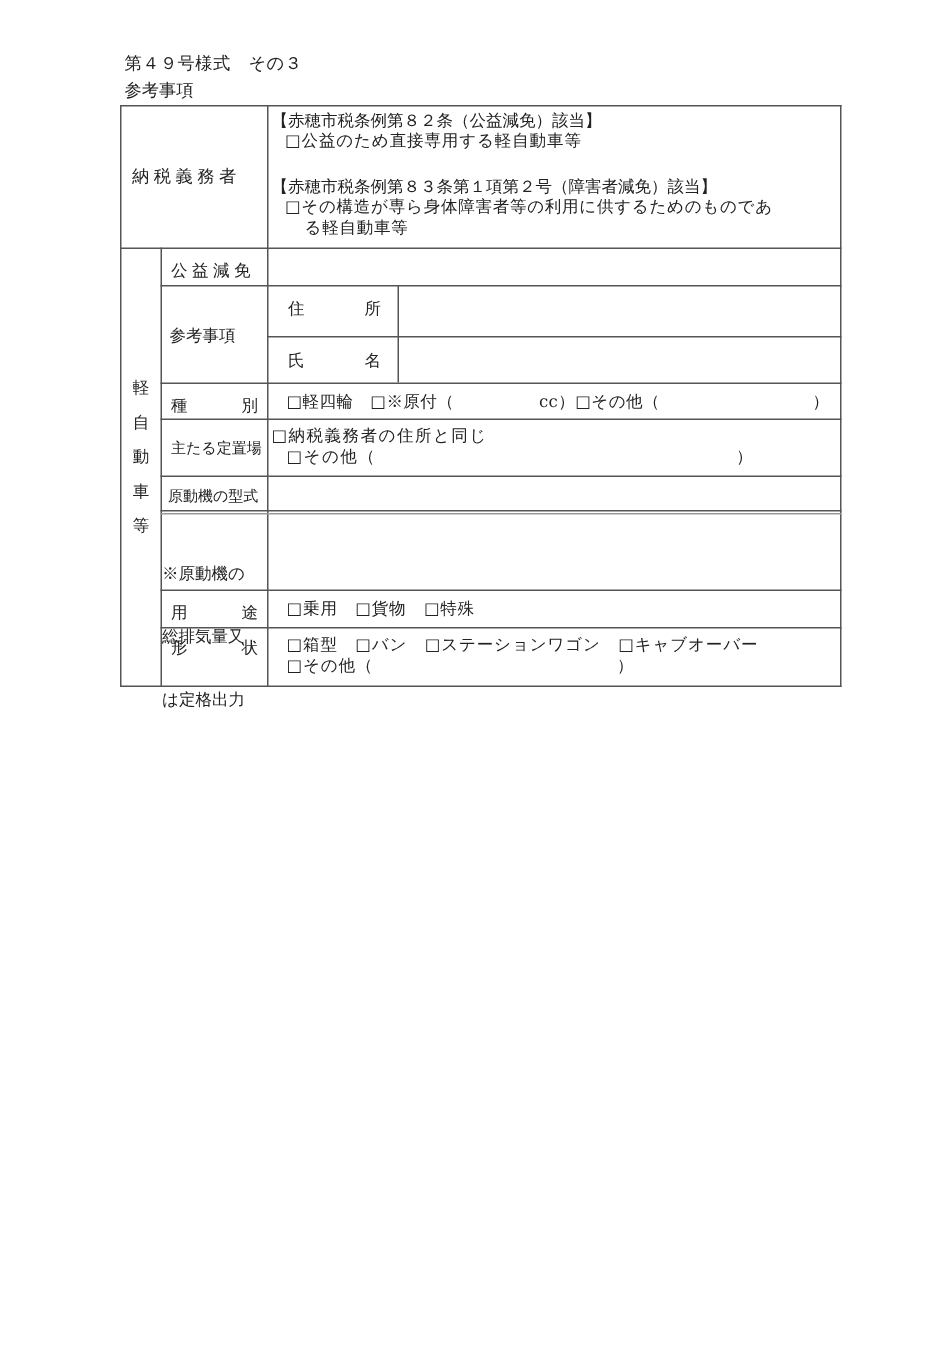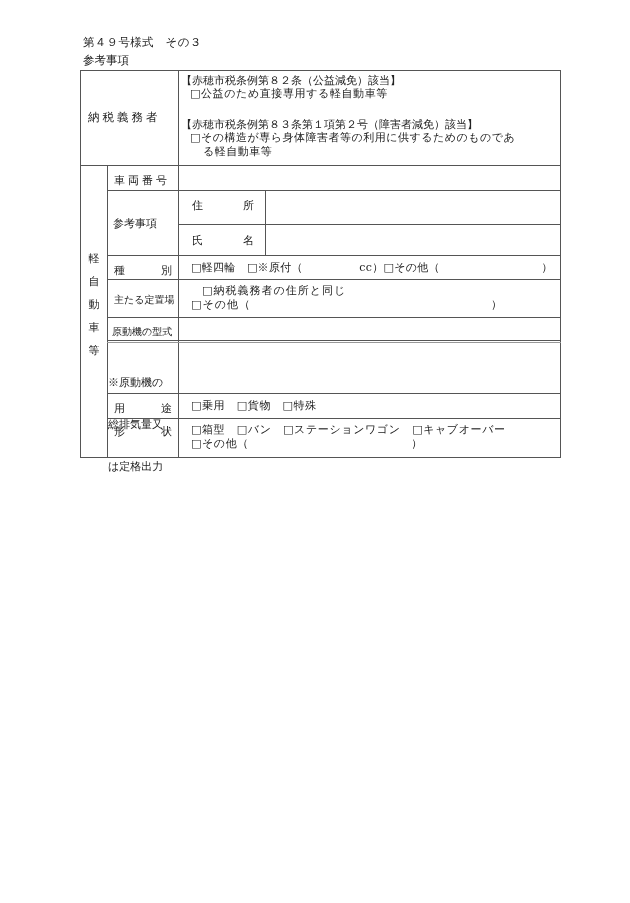--- a/index.html
+++ b/index.html
@@ -58,21 +58,21 @@
   <div class="cell-text" style="left:203px; top:145px; letter-spacing:0.5px;">る軽自動車等</div>
 
   <div class="abs" style="left:86px; top:247px; width:16px; font-size:11px; line-height:23px; text-align:center;">
     <div>軽</div>
     <div>自</div>
     <div>動</div>
     <div>車</div>
     <div>等</div>
   </div>
 
-  <div class="cell-text" style="left:114px; top:174px; letter-spacing:3px;">車両番号</div>
+  <div class="cell-text" style="left:114px; top:174px; letter-spacing:3px;">公益減免</div>
   <div class="abs" style="left:180px; top:167px; width:378px; height:22px;"></div>
 
   <div class="cell-text" style="left:113px; top:217px;">参考事項</div>
   <div class="cell-text spread" style="left:192px; top:199px; width:62px;">
     <span>住</span>
     <span>所</span>
   </div>
   <div class="abs" style="left:267px; top:192px; width:291px; height:31px;"></div>
   <div class="cell-text spread" style="left:192px; top:234px; width:62px;">
     <span>氏</span>
@@ -80,21 +80,21 @@
   </div>
   <div class="abs" style="left:267px; top:226px; width:291px; height:28px;"></div>
 
   <div class="cell-text spread" style="left:114px; top:264px; width:58px;">
     <span>種</span>
     <span>別</span>
   </div>
   <div class="cell-text" style="left:191px; top:261px; letter-spacing:0.3px;">□軽四輪　□※原付（　　　　　cc）□その他（　　　　　　　　　）</div>
 
   <div class="cell-text" style="left:114px; top:293px; font-size:10px;text-align:center;">主たる定置場</div>
-  <div class="cell-text" style="left:202px; top:284px; letter-spacing:1px;text-align:center;">□納税義務者の住所と同じ</div>
+  <div class="cell-text" style="left:181px; top:284px; letter-spacing:1px;text-align:center;">□納税義務者の住所と同じ</div>
   <div class="cell-text" style="left:191px; top:298px; letter-spacing:1px;">□その他（　　　　　　　　　　　　　　　　　　　　）</div>
 
   <div class="cell-text" style="left:112px; top:325px; font-size:10px;">原動機の型式</div>
   <div class="abs" style="left:180px; top:319px; width:378px; height:20px;"></div>
 
   <div class="cell-text" style="left:108px; top:348px; line-height:14px;">
     <div>※原動機の</div>
     <div>総排気量又</div>
     <div>は定格出力</div>
   </div>

